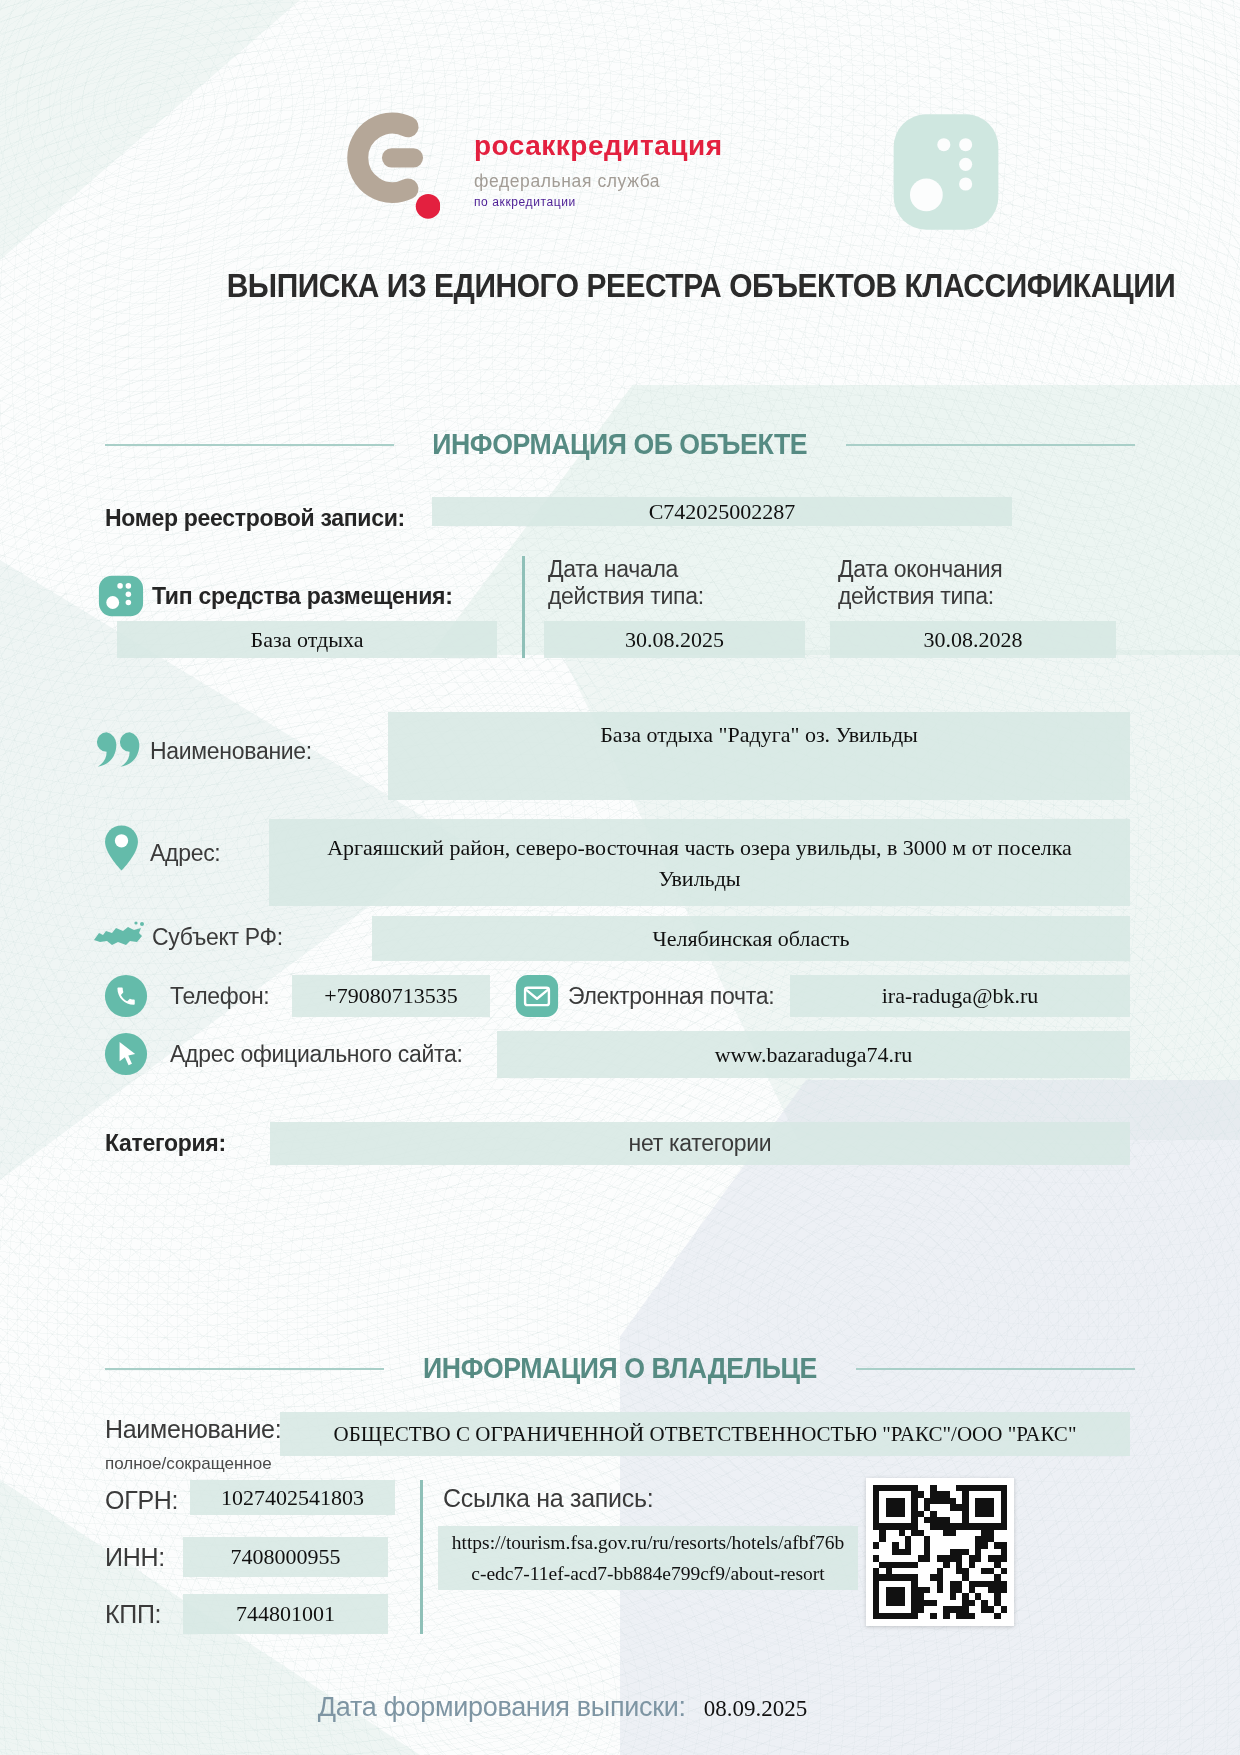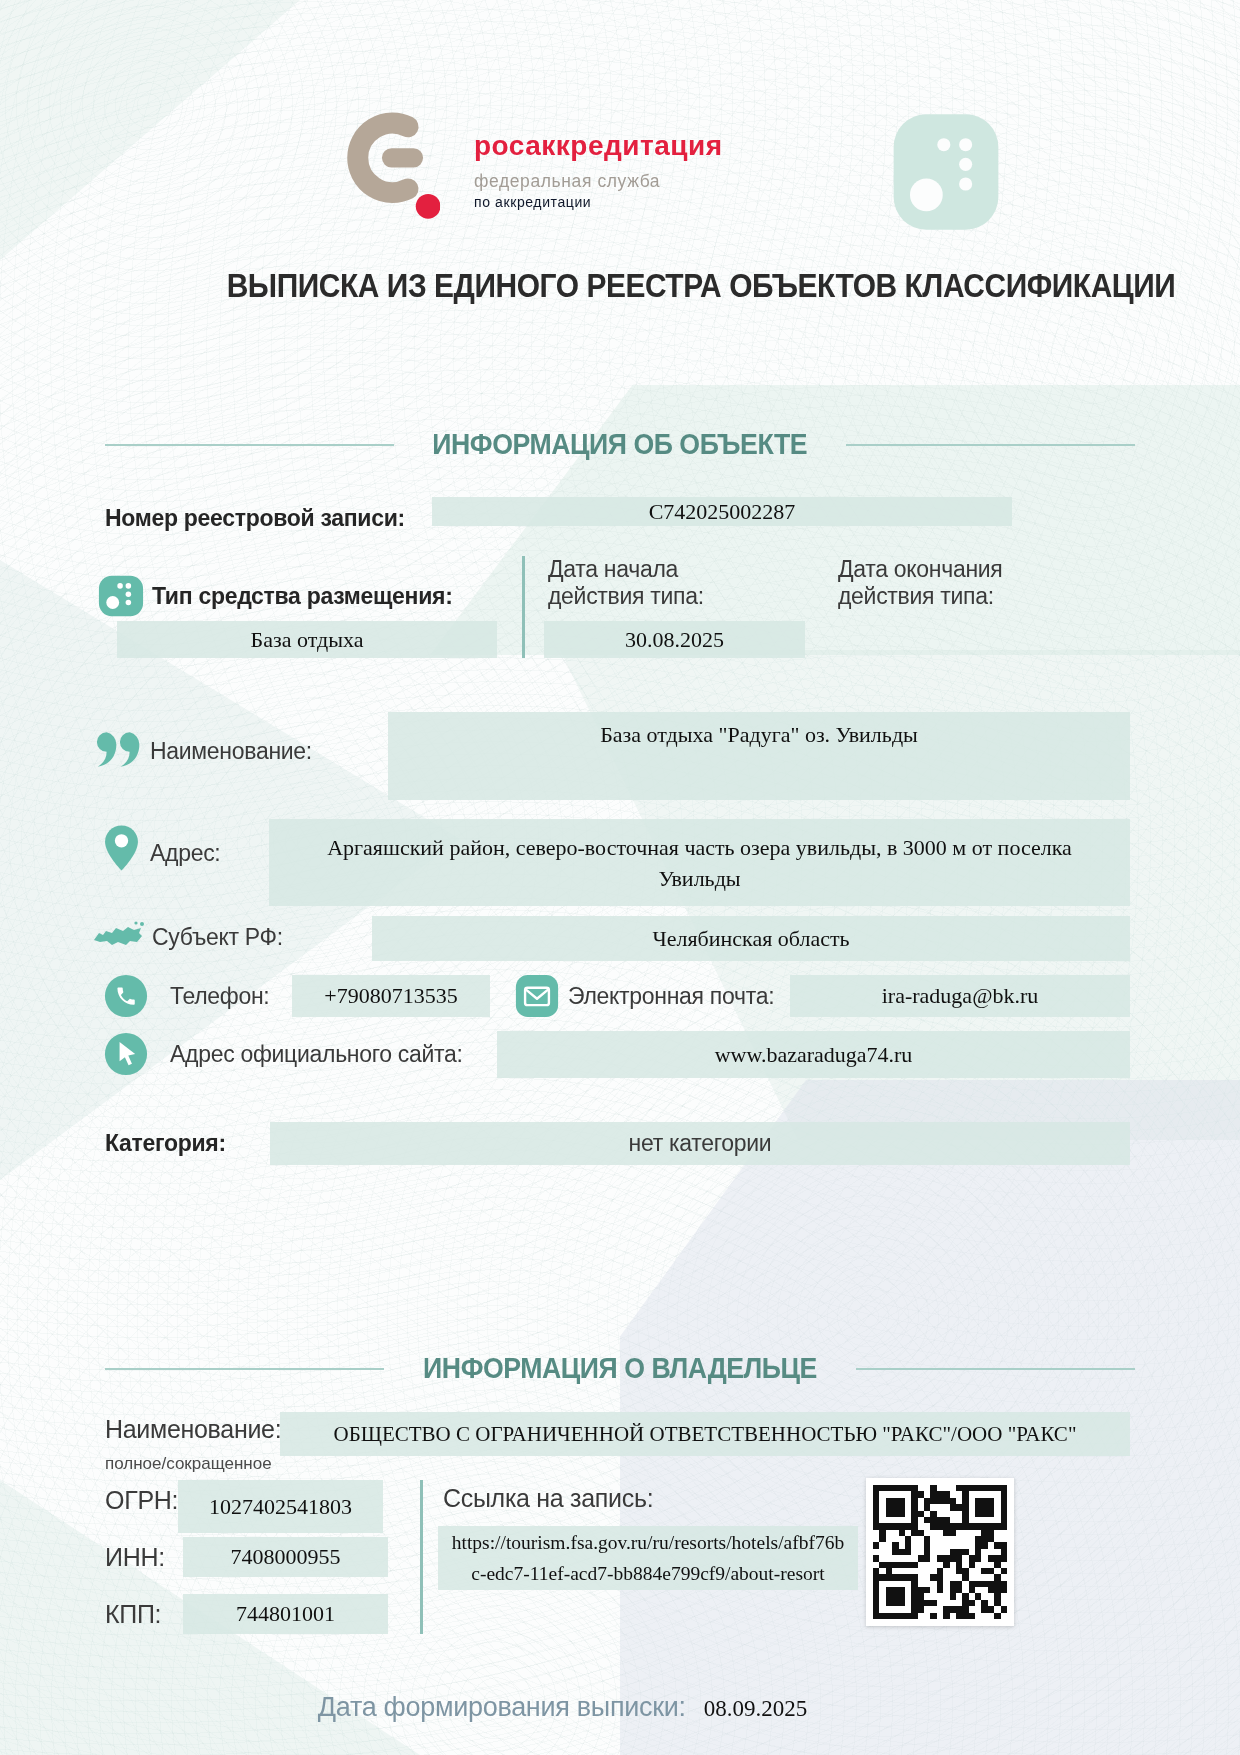--- a/index.html
+++ b/index.html
@@ -54,21 +54,21 @@
   <div class="deco" style="left:0;top:1480px;width:420px;height:275px;background:rgba(205,228,221,.3);clip-path:polygon(0 0,100% 100%,0 100%);"></div>
 
   <svg class="icn" style="left:344px;top:112px;" width="96" height="110" viewBox="0 0 105 120">
     <path d="M70,16 A38,38 0 1 0 70,84" fill="none" stroke="#b5a798" stroke-width="23" stroke-linecap="round"></path>
     <path d="M52,50 L76,50" stroke="#b5a798" stroke-width="21" stroke-linecap="round"></path>
     <circle cx="92" cy="103" r="13.5" fill="#e3203f"></circle>
   </svg>
   <div class="abs" style="left:474px;top:130px;">
     <div style="font-weight:700;font-size:28px;color:#e3203f;letter-spacing:.5px;line-height:32px;">росаккредитация</div>
     <div style="font-size:17.5px;color:#a29c95;line-height:21px;margin-top:9px;letter-spacing:.6px;">федеральная служба</div>
-    <div style="font-size:14px;color:#0f172a;line-height:21px;letter-spacing:.6px;">по аккредитации</div>
+    <div style="font-size:12px;color:#4c1d95;line-height:21px;letter-spacing:.6px;">по аккредитации</div>
   </div>
 
   <svg class="icn" style="left:890px;top:112px;" width="112" height="120" viewBox="0 0 100 110">
     <rect x="2" y="2" width="96" height="106" rx="30" fill="#cfe7e0"></rect>
     <circle cx="32" cy="76" r="15" fill="#fcfdfd"></circle>
     <circle cx="48" cy="30" r="6" fill="#fcfdfd"></circle>
     <circle cx="68" cy="30" r="6" fill="#fcfdfd"></circle>
     <circle cx="68" cy="48" r="6" fill="#fcfdfd"></circle>
     <circle cx="68" cy="66" r="6" fill="#fcfdfd"></circle>
   </svg>
@@ -93,20 +93,21 @@
     <circle cx="33" cy="12" r="3" fill="#fff"></circle>
     <circle cx="33" cy="21" r="3" fill="#fff"></circle>
     <circle cx="33" cy="30" r="3" fill="#fff"></circle>
   </svg>
   <div class="abs lbl lbl-b" style="left:152px;top:574px;width:360px;line-height:44px;">Тип средства размещения:</div>
   <div class="vdiv" style="left:522px;top:556px;height:102px;"></div>
   <div class="abs lbl" style="left:548px;top:556px;width:175px;line-height:27px;">Дата начала действия типа:</div>
   <div class="abs lbl" style="left:838px;top:556px;width:195px;line-height:27px;">Дата окончания действия типа:</div>
   <div class="box val" style="left:117px;top:621px;width:380px;height:37px;">База отдыха</div>
   <div class="box val" style="left:544px;top:621px;width:261px;height:37px;">30.08.2025</div>
+  <div class="box val" style="left:830px;top:621px;width:286px;height:37px;">30.08.2028</div>
 
   <svg class="icn" style="left:96px;top:730px;" width="46" height="40" viewBox="0 0 52 44">
     <path d="M12,2 A11,11 0 0 0 1,13 A11,11 0 0 0 12,24 C12,32 8,37 2,41 C14,39 23,30 23,16 A14,14 0 0 0 12,2 Z" fill="#64bbaa"></path>
     <path d="M38,2 A11,11 0 0 0 27,13 A11,11 0 0 0 38,24 C38,32 34,37 28,41 C40,39 49,30 49,16 A14,14 0 0 0 38,2 Z" fill="#64bbaa"></path>
   </svg>
   <div class="abs lbl" style="left:150px;top:736px;line-height:30px;">Наименование:</div>
   <div class="box val" style="left:388px;top:712px;width:742px;height:88px;align-items:flex-start;padding-top:10px;box-sizing:border-box;">База отдыха "Радуга" оз. Увильды</div>
 
   <svg class="icn" style="left:103px;top:824px;" width="37" height="48" viewBox="0 0 36 46">
     <path d="M18,1 C9,1 2,8 2,17 C2,29 18,45 18,45 C18,45 34,29 34,17 C34,8 27,1 18,1 Z" fill="#64bbaa"></path>
@@ -153,21 +154,21 @@
     <div class="hline"></div>
     <span class="sec-title">ИНФОРМАЦИЯ О ВЛАДЕЛЬЦЕ</span>
     <div class="hline"></div>
   </div>
 
   <div class="abs lbl" style="left:105px;top:1414px;line-height:30px;font-size:25px;">Наименование:</div>
   <div class="abs" style="left:105px;top:1446px;font-size:17px;color:#4a4a4a;margin-top:8px;">полное/сокращенное</div>
   <div class="box val" style="left:280px;top:1412px;width:850px;height:44px;font-size:21px;">ОБЩЕСТВО С ОГРАНИЧЕННОЙ ОТВЕТСТВЕННОСТЬЮ "РАКС"/ООО "РАКС"</div>
 
   <div class="abs lbl" style="left:105px;top:1480px;line-height:40px;font-size:25px;">ОГРН:</div>
-  <div class="box val" style="left:178px;top:1480px;width:205px;height:53px;">1027402541803</div>
+  <div class="box val" style="left:190px;top:1480px;width:205px;height:35px;">1027402541803</div>
   <div class="abs lbl" style="left:105px;top:1537px;line-height:40px;font-size:25px;">ИНН:</div>
   <div class="box val" style="left:183px;top:1537px;width:205px;height:40px;">7408000955</div>
   <div class="abs lbl" style="left:105px;top:1594px;line-height:40px;font-size:25px;">КПП:</div>
   <div class="box val" style="left:183px;top:1594px;width:205px;height:40px;">744801001</div>
 
   <div class="vdiv" style="left:420px;top:1480px;height:154px;"></div>
 
   <div class="abs lbl" style="left:443px;top:1480px;line-height:36px;font-size:25px;">Ссылка на запись:</div>
   <div class="box val" style="left:438px;top:1526px;width:420px;height:64px;font-size:19.5px;line-height:31px;word-break:break-all;padding:0 10px;box-sizing:border-box;">https://tourism.fsa.gov.ru/ru/resorts/hotels/afbf76bc-edc7-11ef-acd7-bb884e799cf9/about-resort</div>
 

